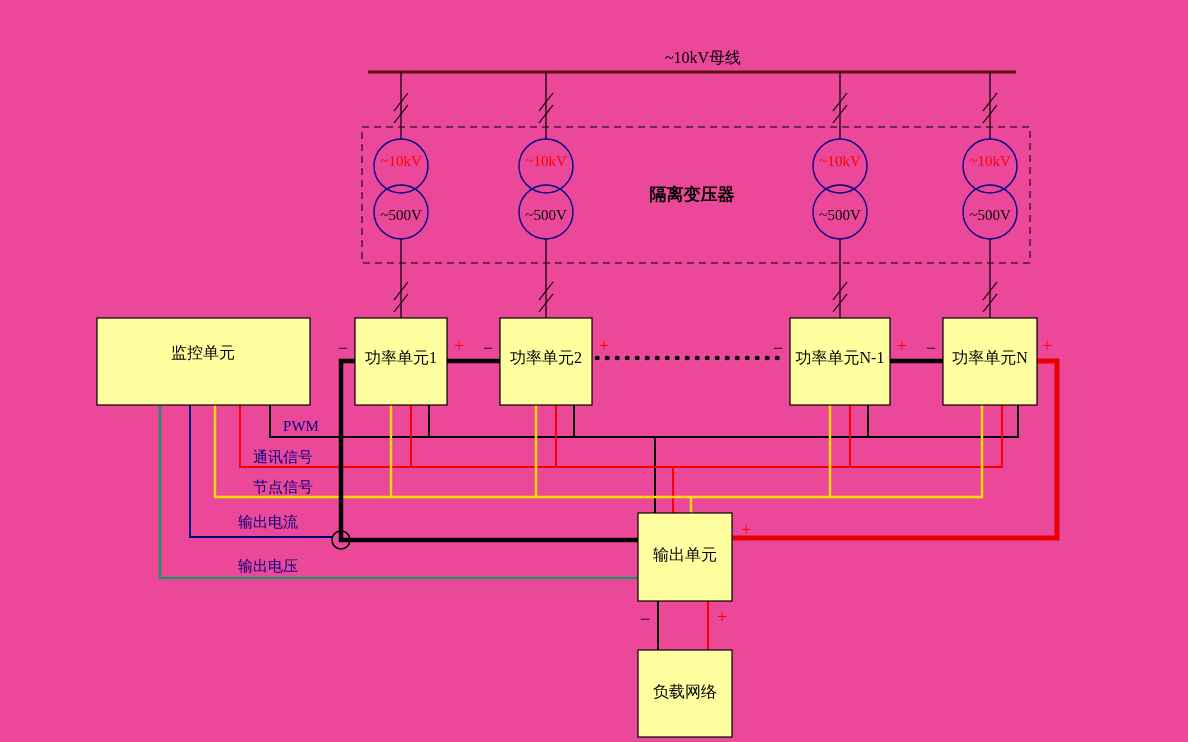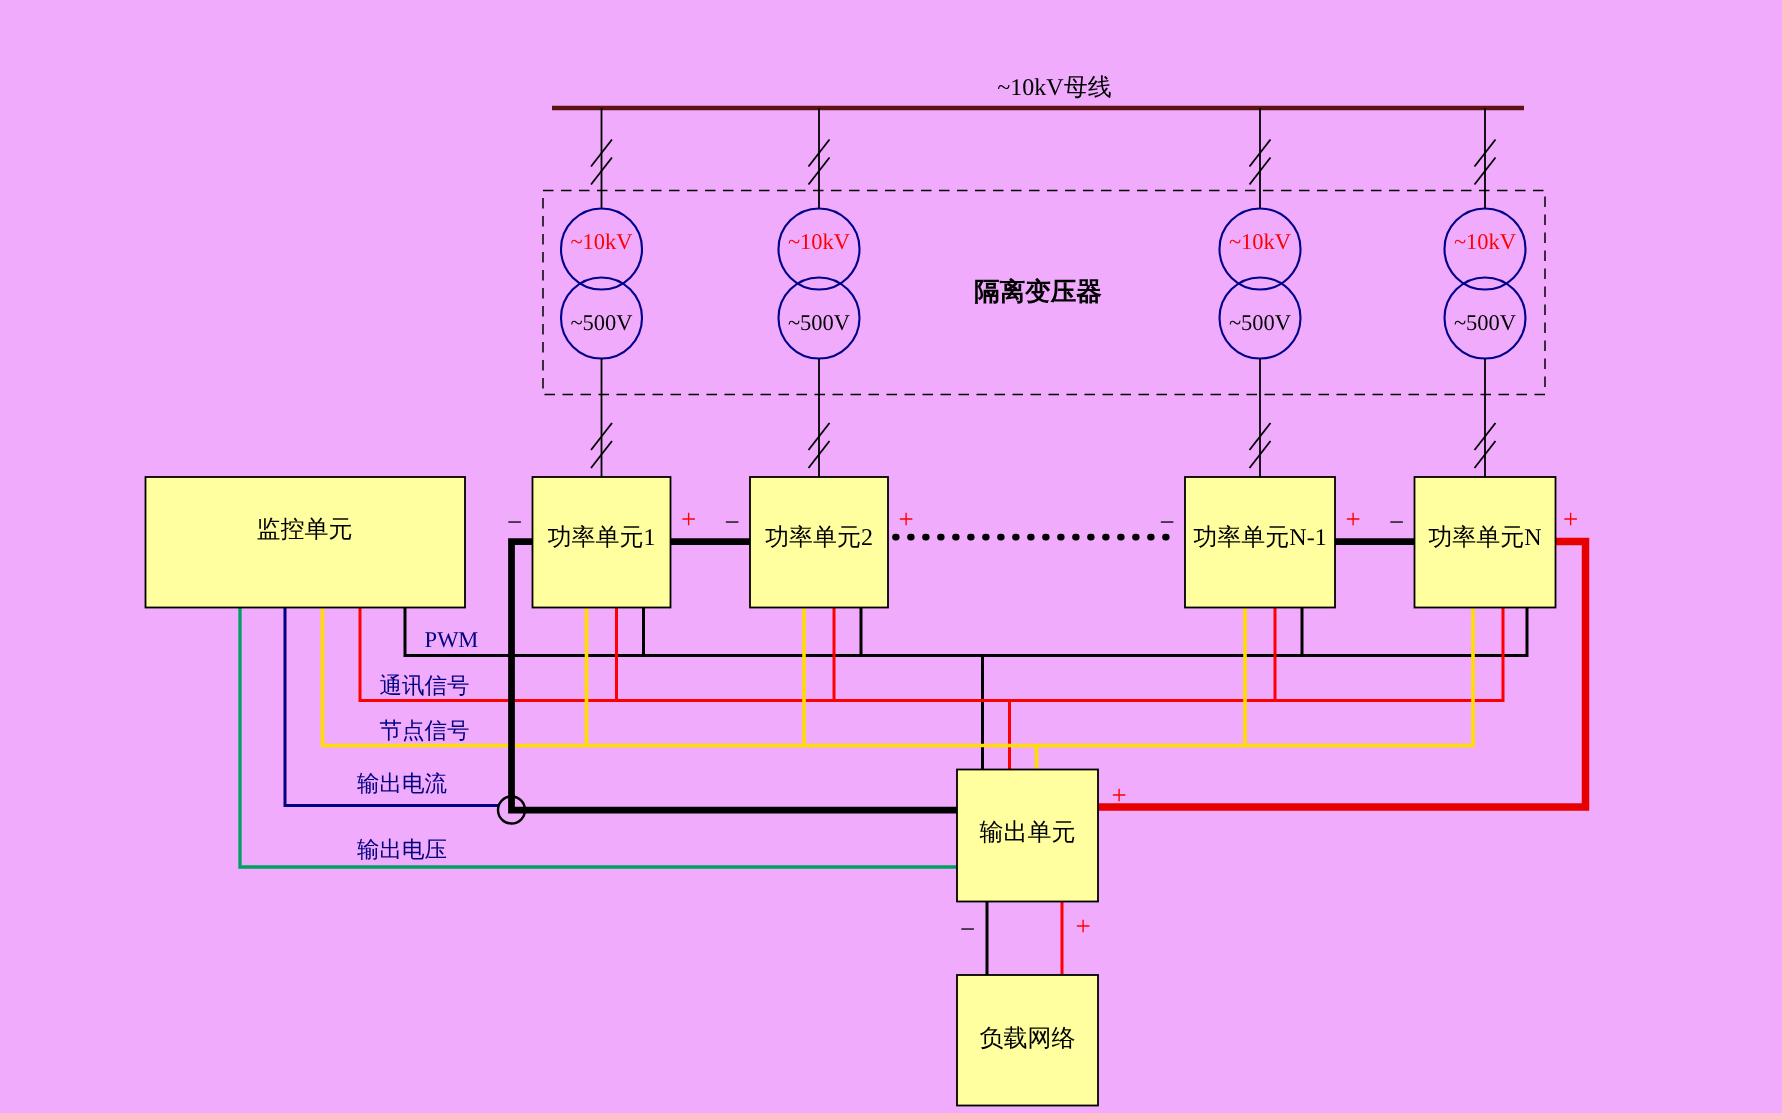--- a/index.html
+++ b/index.html
@@ -4,21 +4,21 @@
 <style>
   html, body {
     margin: 0;
     padding: 0;
     background: #ffffff;
   }
   .stage {
     position: relative;
     width: 1188px;
     height: 742px;
-    background: #f0abfc;
+    background: #ec4899;
     overflow: hidden;
   }
   svg text {
     font-family: "Liberation Serif", "DejaVu Serif", serif;
     fill: #000000;
   }
   .s15 { font-size: 15px; }
   .s16 { font-size: 16px; }
   .s17b { font-size: 17px; font-weight: bold; }
   .s18 { font-size: 18px; }

